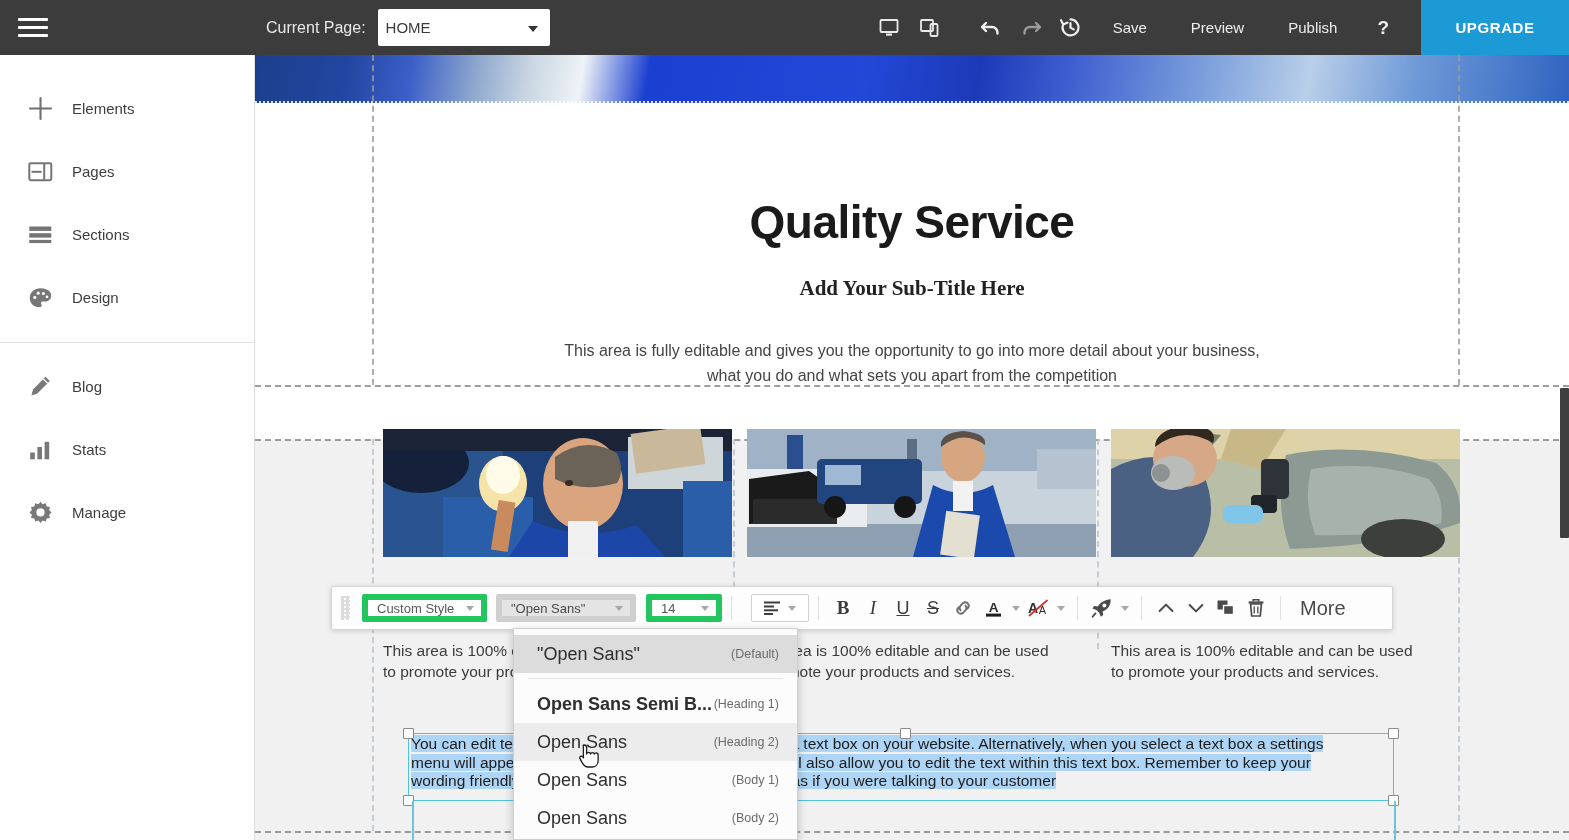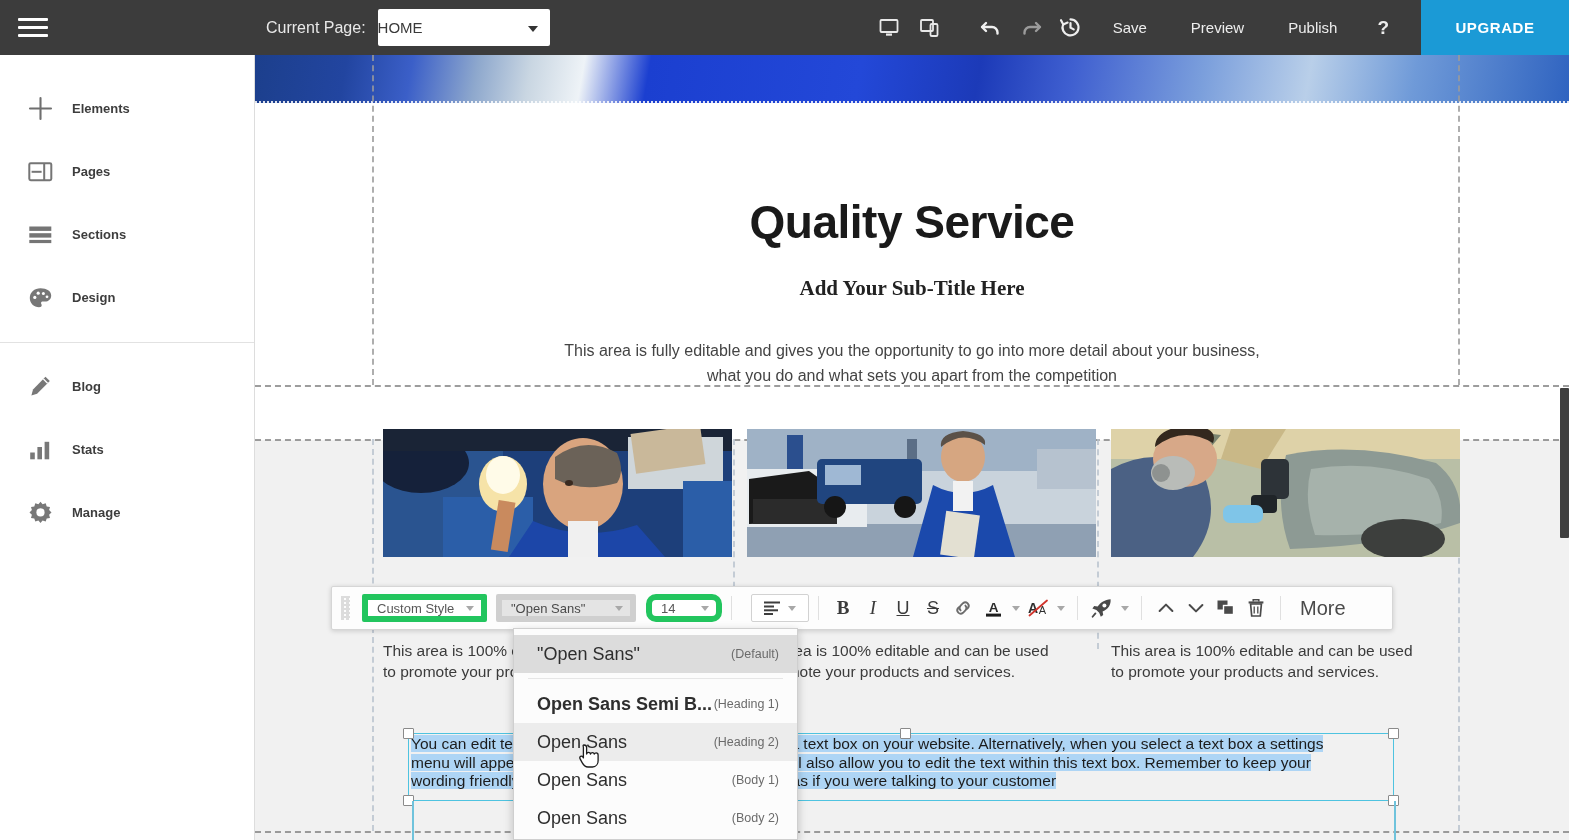--- a/index.html
+++ b/index.html
@@ -21,21 +21,21 @@
     width: 66px; height: 55px; display: flex; flex-direction: column;
     align-items: center; justify-content: center; gap: 5px; cursor: pointer;
   }
   .hamburger i { display:block; width: 30px; height: 3px; background: #fff; border-radius: 1px; }
 
   .curpage-label {
     color: #e8e8e8; font-size: 16px; margin-left: 200px; white-space: nowrap;
   }
   .page-select {
     margin-left: 12px; width: 172px; height: 37px; background: #fff;
-    border-radius: 2px; display: flex; align-items: center; padding: 0 0;
+    border-radius: 2px; display: flex; align-items: center; padding: 0 8px;
     position: relative; cursor: pointer;
   }
   .page-select .val { font-size: 15px; color: #3a3a3a; }
   .caret-dn {
     position: absolute; right: 12px; top: 50%; margin-top: -2px;
     width: 0; height: 0; border-left: 5px solid transparent;
     border-right: 5px solid transparent; border-top: 6px solid #333;
   }
 
   .tb-right {
@@ -59,21 +59,21 @@
 
   
   .sidebar {
     position: absolute; top: 55px; left: 0; width: 255px; height: 785px;
     background: #ffffff; border-right: 1px solid #dddddd; z-index: 50;
   }
   .side-item {
     display:flex; align-items:center; height: 63px; padding-left: 8px; cursor:pointer;
   }
   .side-ico { width: 64px; display:flex; align-items:center; justify-content:center; color:#777; }
-  .side-label { font-size: 13px; color: #3d3d3d; font-weight: bold; }
+  .side-label { font-size: 15px; color: #3d3d3d; }
   .side-sep { height: 1px; background: #e2e2e2; margin: 13px 0 12px 0; }
 
   
   .canvas {
     position: absolute; top: 55px; left: 255px; width: 1314px; height: 785px;
     background: #22c55e; overflow: hidden;
   }
   .banner {
     position: absolute; top: 0; left: 0; width: 1314px; height: 48px;
     background:
@@ -161,21 +161,21 @@
       repeating-linear-gradient(to bottom,#dcdcdc 0,#dcdcdc 2px,transparent 2px,transparent 4px),
       repeating-linear-gradient(to right,#dcdcdc 0,#dcdcdc 3px,transparent 3px,transparent 5px);
   }
   .fsel {
     height: 28px; border:6px solid #22c55e; border-radius:2px; background:#fff;
     display:flex; align-items:center; padding: 0 20px 0 9px; position:relative;
     font-size: 13px; color:#585858; cursor:pointer; white-space:nowrap;
   }
   .fsel.style { width: 125px; margin-left: 4px; }
   .fsel.font  { width: 140px; margin-left: 9px; background:#e4e4e4; border-color:#cfcfcf; color:#4a4a4a; }
-  .fsel.size  { width: 76px;  margin-left: 10px; border-radius: 10px; }
+  .fsel.size  { width: 76px;  margin-left: 10px; }
   .fsel .tri {
     position:absolute; right: 7px; top: 50%; margin-top:-2px; width:0;height:0;
     border-left:4px solid transparent; border-right:4px solid transparent;
     border-top:5px solid #a8a8a8;
   }
   .fsep { width:1px; height:24px; background:#e0e0e0; margin: 0 9px; }
   .fbtn {
     min-width: 30px; height: 30px; display:flex; align-items:center; justify-content:center;
     cursor:pointer; color:#3b3b3b;
   }

